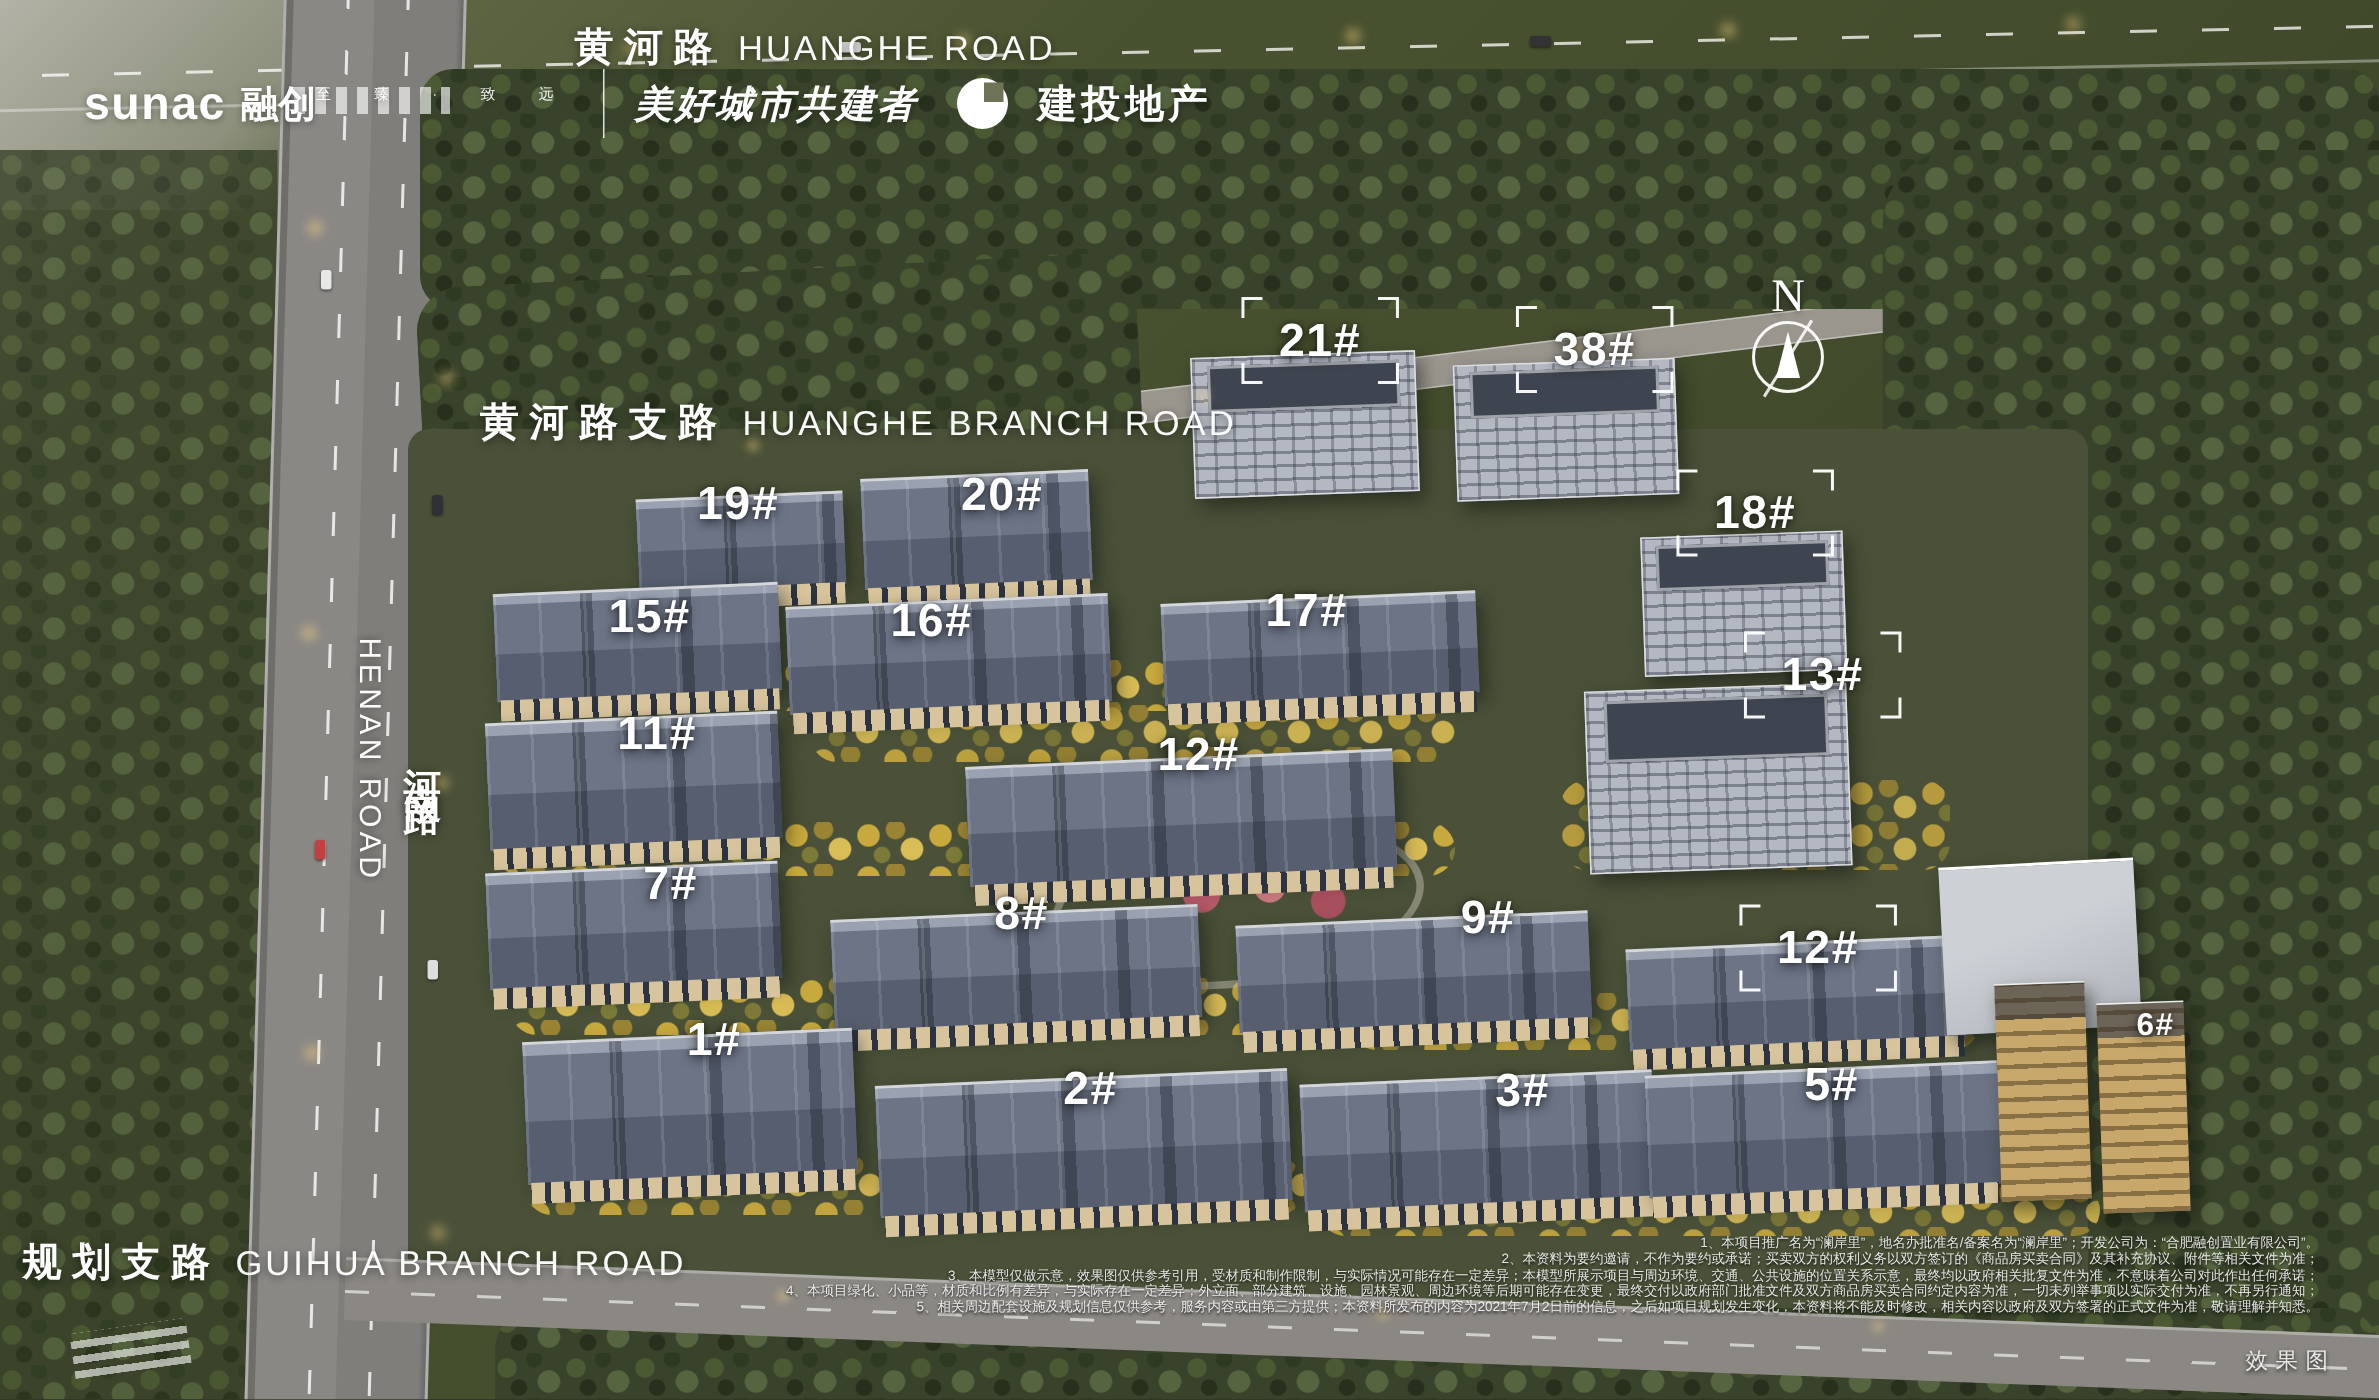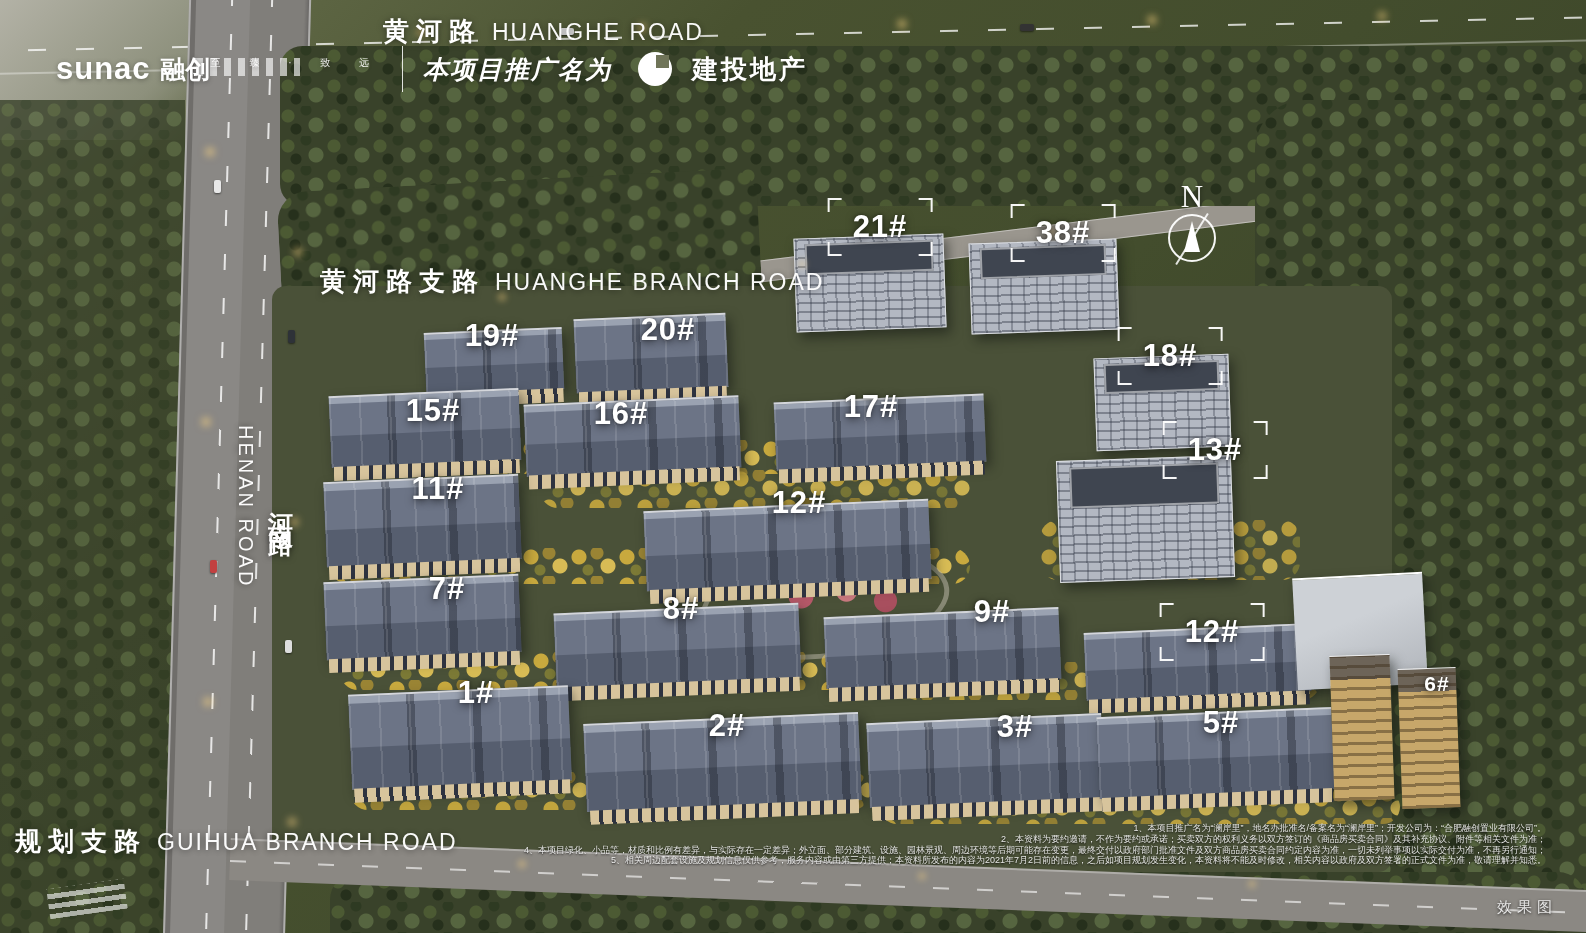--- a/index.html
+++ b/index.html
@@ -213,21 +213,21 @@
   <div class="road-label" style="left:15px;top:824px;">
     <span class="zh">规划支路</span>
     <span class="en">GUIHUA BRANCH ROAD</span>
   </div>
 
   <div id="labels">
       <div class="bl bracket" style="left: 880px; top: 227px;"><span>21#</span><i class="corner tl"></i><i class="corner tr"></i><i class="corner cbl"></i><i class="corner cbr"></i></div>
       <div class="bl bracket" style="left: 1063px; top: 233px;"><span>38#</span><i class="corner tl"></i><i class="corner tr"></i><i class="corner cbl"></i><i class="corner cbr"></i></div>
       <div class="bl" style="left: 492px; top: 336px;"><span>19#</span></div>
       <div class="bl" style="left: 668px; top: 330px;"><span>20#</span></div>
-      <div class="bl bracket" style="left: 1170px; top: 356px;"><span>18#</span><i class="corner tl"></i><i class="corner tr"></i><i class="corner cbl"></i><i class="corner cbr"></i></div>
+      <div class="bl bracket" style="left: 1170px; top: 342px;"><span>18#</span><i class="corner tl"></i><i class="corner tr"></i><i class="corner cbl"></i><i class="corner cbr"></i></div>
       <div class="bl" style="left: 433px; top: 411px;"><span>15#</span></div>
       <div class="bl" style="left: 621px; top: 414px;"><span>16#</span></div>
       <div class="bl" style="left: 871px; top: 407px;"><span>17#</span></div>
       <div class="bl bracket" style="left: 1215px; top: 450px;"><span>13#</span><i class="corner tl"></i><i class="corner tr"></i><i class="corner cbl"></i><i class="corner cbr"></i></div>
       <div class="bl" style="left: 438px; top: 489px;"><span>11#</span></div>
       <div class="bl" style="left: 799px; top: 503px;"><span>12#</span></div>
       <div class="bl" style="left: 447px; top: 589px;"><span>7#</span></div>
       <div class="bl" style="left: 681px; top: 609px;"><span>8#</span></div>
       <div class="bl" style="left: 992px; top: 612px;"><span>9#</span></div>
       <div class="bl bracket" style="left: 1212px; top: 632px;"><span>12#</span><i class="corner tl"></i><i class="corner tr"></i><i class="corner cbl"></i><i class="corner cbr"></i></div>
@@ -240,34 +240,35 @@
 
   <div id="brand">
     <div class="sunac-wrap">
       <div class="sunac-row">
         <span class="sunac-latin">sunac</span>
         <span class="sunac-zh">融创</span>
       </div>
       <span class="tagline">至 臻 · 致 远</span>
     </div>
     <div class="vdiv"></div>
-    <span class="slogan">本项目推广名为</span>
+    <span class="slogan">美好城市共建者</span>
     <span class="jt-logo"></span>
     <span class="partner">建投地产</span>
   </div>
 
 
   <div id="compass">
     <div class="n-letter">N</div>
     <div class="c-circle">
       <div class="needle-line"></div>
       <div class="needle"></div>
     </div>
   </div>
 
   <div id="disclaimer">
       <div>1、本项目推广名为“澜岸里”，地名办批准名/备案名为“澜岸里”；开发公司为：“合肥融创置业有限公司”。</div>
       <div>2、本资料为要约邀请，不作为要约或承诺；买卖双方的权利义务以双方签订的《商品房买卖合同》及其补充协议、附件等相关文件为准；</div>
+      <div>3、本模型仅做示意，效果图仅供参考引用，受材质和制作限制，与实际情况可能存在一定差异；本模型所展示项目与周边环境、交通、公共设施的位置关系示意，最终均以政府相关批复文件为准，不意味着公司对此作出任何承诺；</div>
       <div>4、本项目绿化、小品等，材质和比例有差异，与实际存在一定差异；外立面、部分建筑、设施、园林景观、周边环境等后期可能存在变更，最终交付以政府部门批准文件及双方商品房买卖合同约定内容为准，一切未列举事项以实际交付为准，不再另行通知；</div>
       <div>5、相关周边配套设施及规划信息仅供参考，服务内容或由第三方提供；本资料所发布的内容为2021年7月2日前的信息，之后如项目规划发生变化，本资料将不能及时修改，相关内容以政府及双方签署的正式文件为准，敬请理解并知悉。</div>
     </div>
   <div id="render-note">效果图</div>
 </div>
 
 </body></html>

